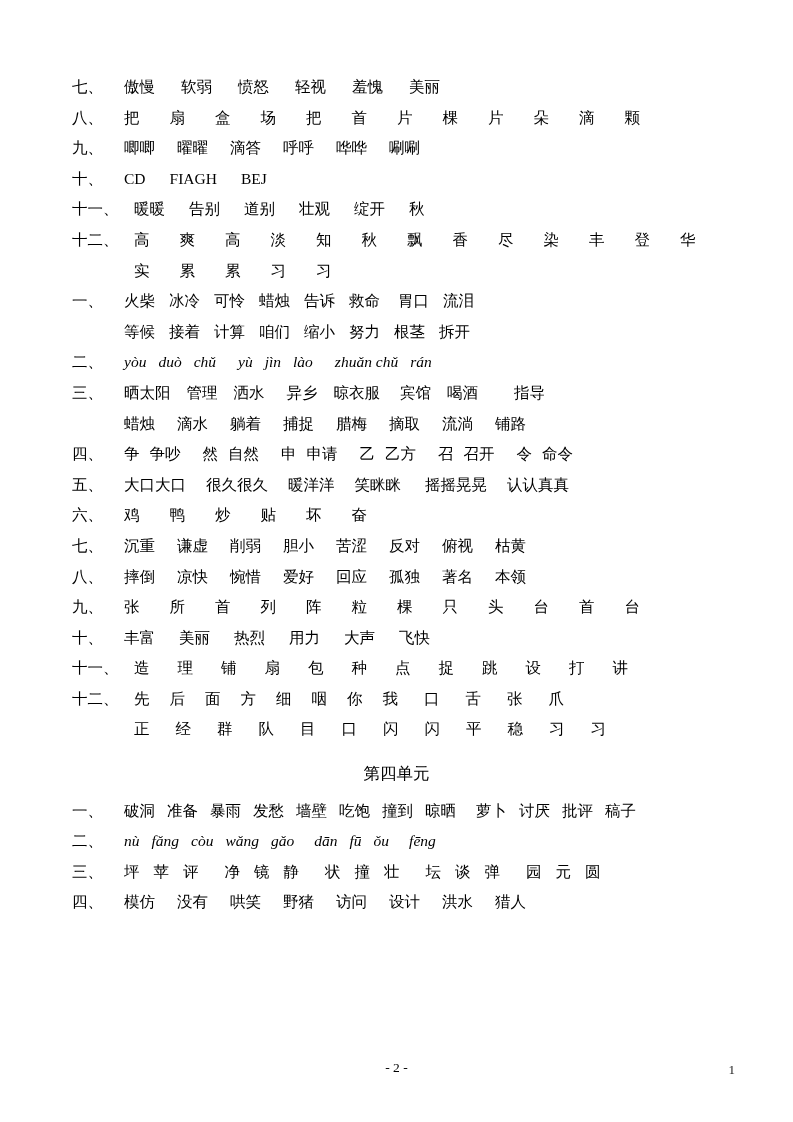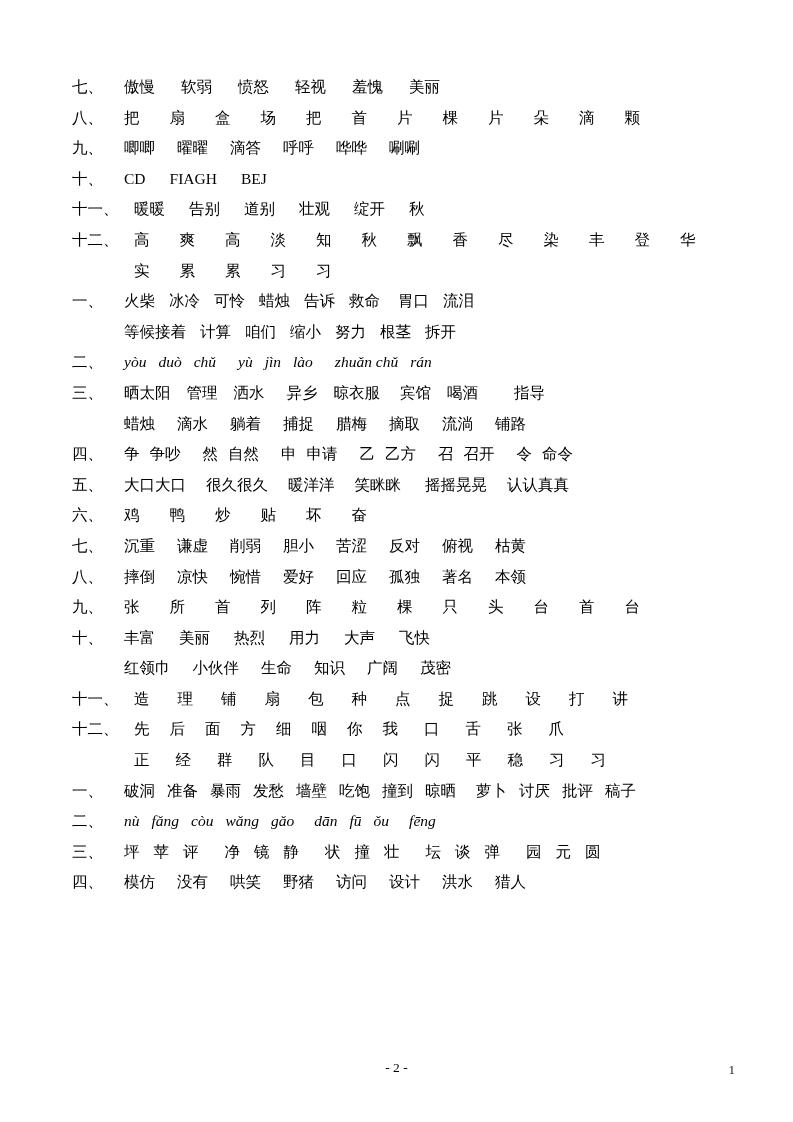--- a/index.html
+++ b/index.html
@@ -180,21 +180,21 @@
           <span style="margin-right: 14px;">蜡烛</span>
           <span style="margin-right: 14px;">告诉</span>
           <span style="margin-right: 18px;">救命</span>
           <span style="margin-right: 14px;">胃口</span>
           <span>流泪</span>
         </span>
       </div>
       <div class="line">
         <span class="lbl" style="min-width: 52px;"></span>
         <span class="items">
-          <span style="">等候</span>
+          <span style="margin-right: 14px;">等候</span>
           <span style="margin-right: 14px;">接着</span>
           <span style="margin-right: 14px;">计算</span>
           <span style="margin-right: 14px;">咱们</span>
           <span style="margin-right: 14px;">缩小</span>
           <span style="margin-right: 14px;">努力</span>
           <span style="margin-right: 14px;">根茎</span>
           <span>拆开</span>
         </span>
       </div>
       <div class="line">
@@ -323,31 +323,20 @@
         <span class="items">
           <span style="margin-right: 24px;">丰富</span>
           <span style="margin-right: 24px;">美丽</span>
           <span style="margin-right: 24px;">热烈</span>
           <span style="margin-right: 24px;">用力</span>
           <span style="margin-right: 24px;">大声</span>
           <span>飞快</span>
         </span>
       </div>
       <div class="line">
-        <span class="lbl" style="min-width: 52px;"></span>
-        <span class="items">
-          <span style="margin-right: 22px;">红领巾</span>
-          <span style="margin-right: 22px;">小伙伴</span>
-          <span style="margin-right: 22px;">生命</span>
-          <span style="margin-right: 22px;">知识</span>
-          <span style="margin-right: 22px;">广阔</span>
-          <span>茂密</span>
-        </span>
-      </div>
-      <div class="line">
         <span class="lbl wide">十一、</span>
         <span class="items">
           <span style="margin-right: 28px;">造</span>
           <span style="margin-right: 28px;">理</span>
           <span style="margin-right: 28px;">铺</span>
           <span style="margin-right: 28px;">扇</span>
           <span style="margin-right: 28px;">包</span>
           <span style="margin-right: 28px;">种</span>
           <span style="margin-right: 28px;">点</span>
           <span style="margin-right: 28px;">捉</span>
@@ -384,20 +373,21 @@
           <span style="margin-right: 26px;">目</span>
           <span style="margin-right: 26px;">口</span>
           <span style="margin-right: 26px;">闪</span>
           <span style="margin-right: 26px;">闪</span>
           <span style="margin-right: 26px;">平</span>
           <span style="margin-right: 26px;">稳</span>
           <span style="margin-right: 26px;">习</span>
           <span>习</span>
         </span>
       </div>
+      <div class="unit-title">第四单元</div>
       <div class="line">
         <span class="lbl">一、</span>
         <span class="items">
           <span style="margin-right: 12px;">破洞</span>
           <span style="margin-right: 12px;">准备</span>
           <span style="margin-right: 12px;">暴雨</span>
           <span style="margin-right: 12px;">发愁</span>
           <span style="margin-right: 12px;">墙壁</span>
           <span style="margin-right: 12px;">吃饱</span>
           <span style="margin-right: 12px;">撞到</span>

